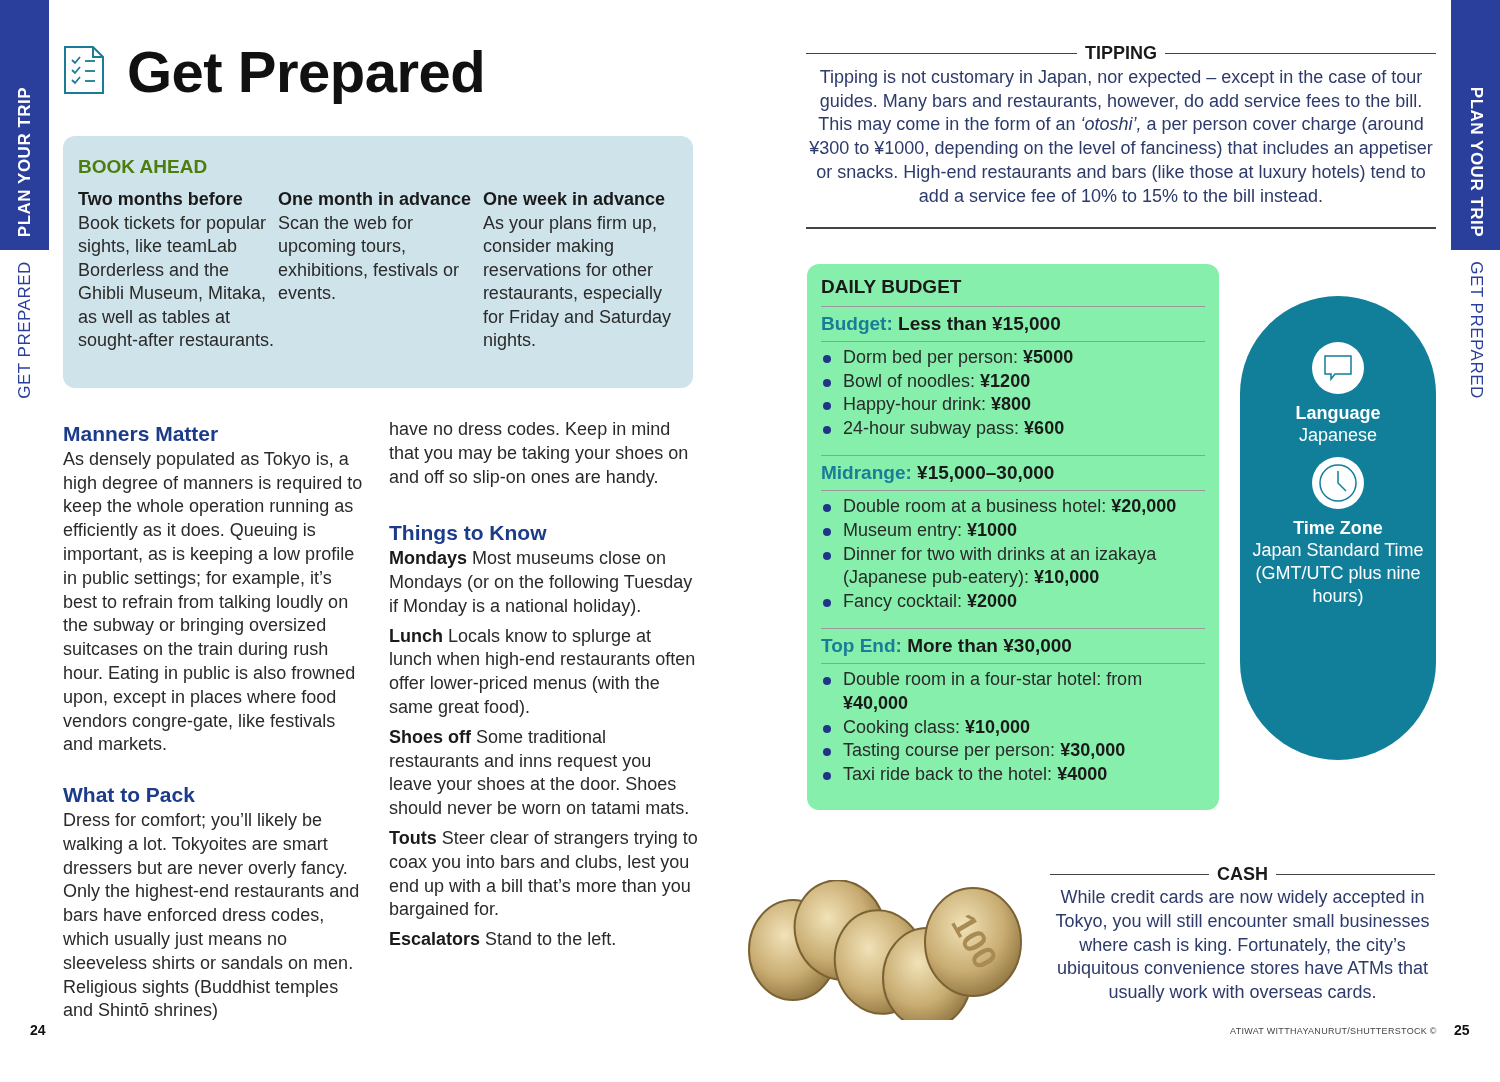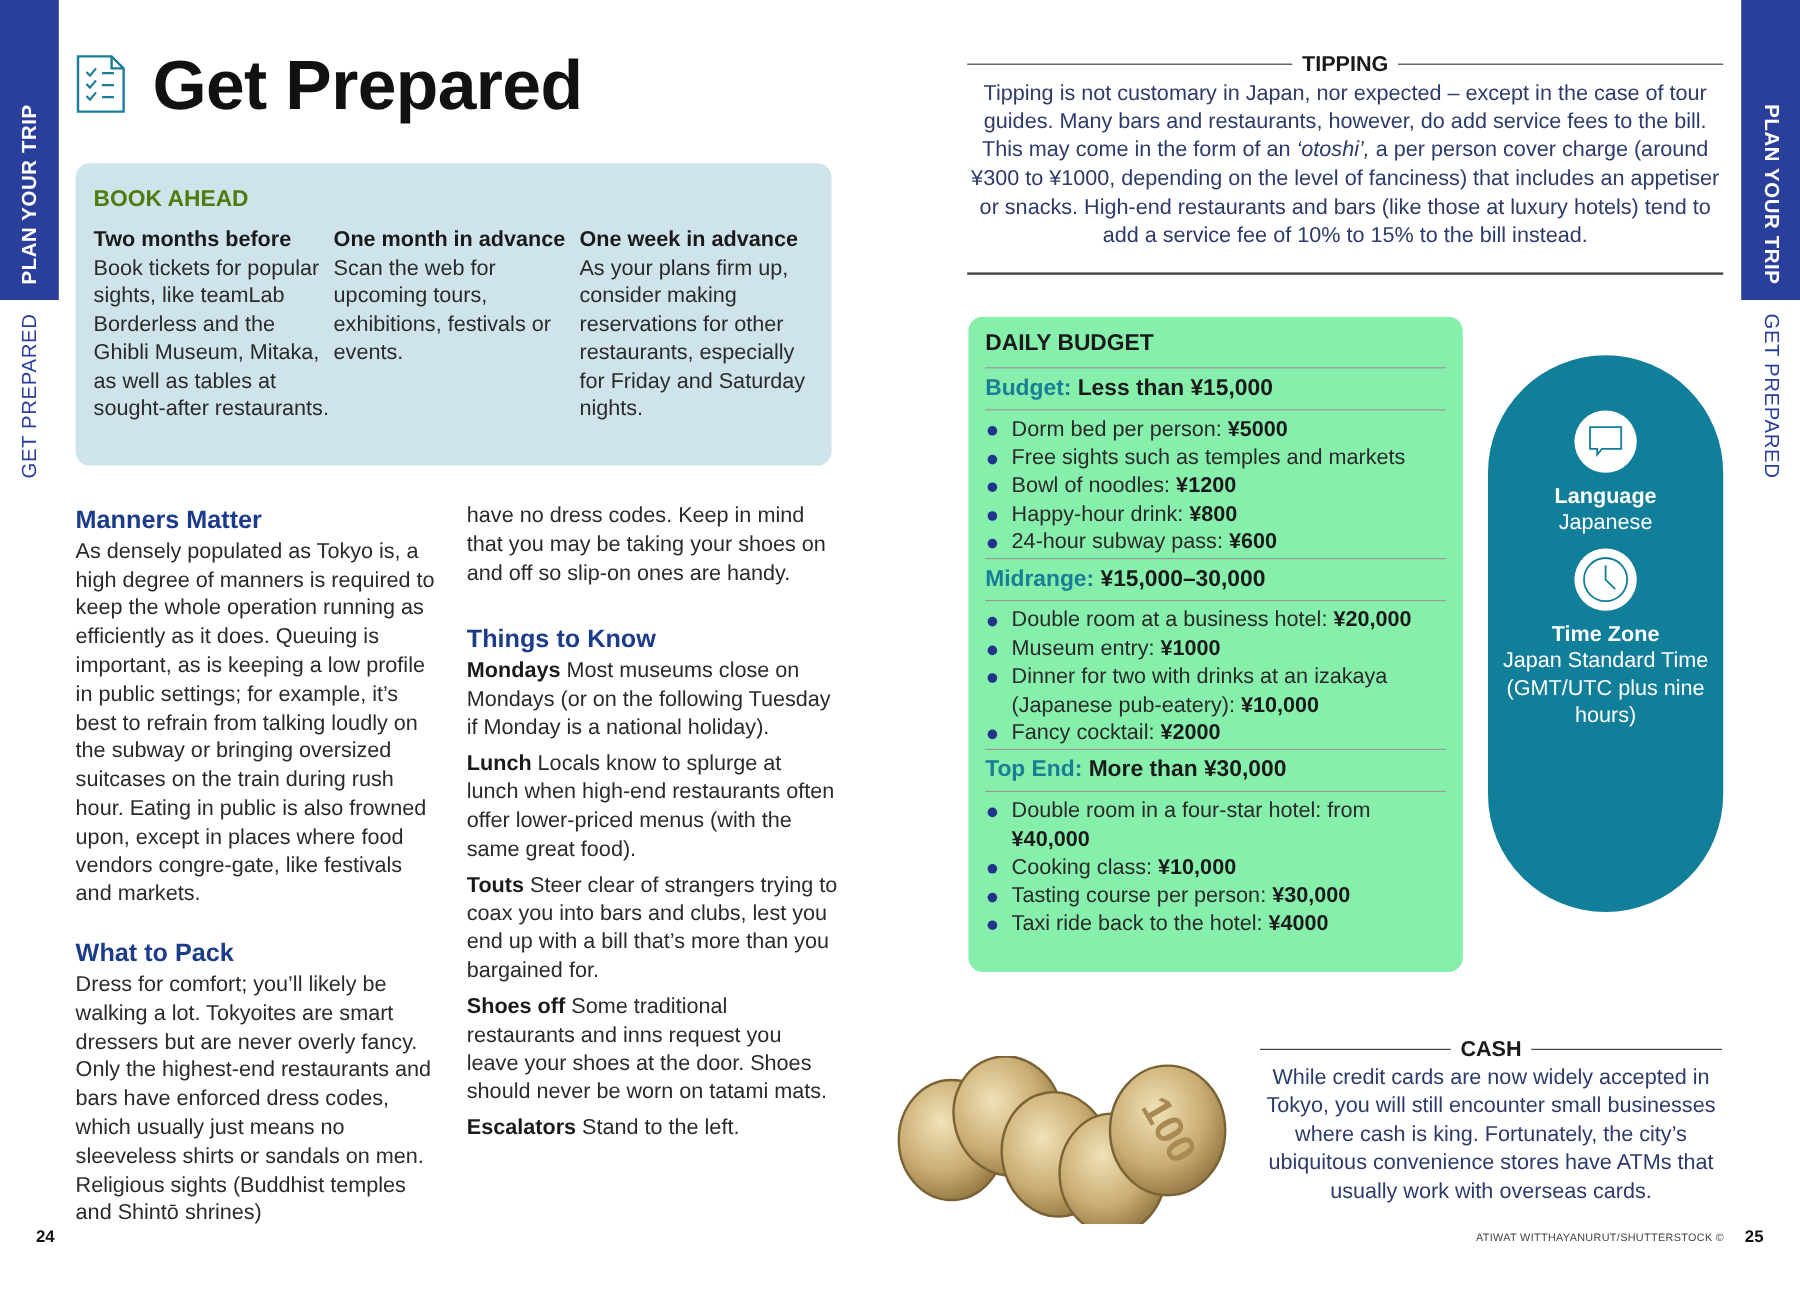--- a/index.html
+++ b/index.html
@@ -52,21 +52,21 @@
     .rule-head .label { padding: 0 8px; font-size: 18px; font-weight: bold; color: #1a1a1a; }
     .tipping-head { left: 806px; top: 43px; width: 630px; }
     .tipping-text { position: absolute; left: 806px; top: 66px; width: 630px; text-align: center; font-size: 18px; line-height: 23.7px; color: #2d3a6a; }
     .tipping-rule { position: absolute; left: 806px; top: 227px; width: 630px; height: 1.5px; background: #444; }
 
     
     .budget { position: absolute; left: 807px; top: 264px; width: 412px; height: 546px; background: #86efac; border-radius: 12px; padding: 12px 14px; }
     .budget .box-title { font-size: 19px; font-weight: bold; color: #1a1a1a; padding-bottom: 8px; border-bottom: 1.5px solid #9a9a9a; }
     .tier { font-size: 19px; font-weight: bold; color: #1a1a1a; padding: 6px 0 6px; border-bottom: 1.5px solid #9a9a9a; }
     .tier .tn { color: #1a7c96; }
-    .tier-block + .tier-block .tier { border-top: 1.5px solid #9a9a9a; margin-top: 1px; }
+    .tier-block + .tier-block .tier { border-top: 1.5px solid #9a9a9a; margin-top: 15px; }
     .blist { list-style: none; padding-top: 4px; }
     .blist li { position: relative; padding-left: 22px; font-size: 18px; line-height: 23.6px; color: #2a2a2a; }
     .blist li::before { content: ""; position: absolute; left: 2px; top: 9px; width: 8px; height: 8px; border-radius: 50%; background: #21348a; }
     .blist li b { font-weight: bold; color: #1a1a1a; }
 
     
     .info-pill { position: absolute; left: 1240px; top: 296px; width: 196px; height: 464px; background: #117e9a; border-radius: 98px; display: flex; flex-direction: column; align-items: center; padding-top: 46px; color: #fff; }
     .info-item { display: flex; flex-direction: column; align-items: center; text-align: center; }
     .info-circle { width: 52px; height: 52px; border-radius: 50%; background: #fff; display: flex; align-items: center; justify-content: center; margin-bottom: 8px; }
     .info-label { font-size: 18px; font-weight: bold; line-height: 22px; }
@@ -137,41 +137,40 @@
   <h2 class="sec-h">What to Pack</h2>
   <p class="para">Dress for comfort; you’ll likely be walking a lot. Tokyoites are smart dressers but are never overly fancy. Only the highest-end restaurants and bars have enforced dress codes, which usually just means no sleeveless shirts or sandals on men. Religious sights (Buddhist temples and Shintō shrines)</p>
 </div>
 
 <div class="col col2 cond">
   <p class="para">have no dress codes. Keep in mind that you may be taking your shoes on and off so slip-on ones are handy.</p>
   <div class="gap"></div>
   <h2 class="sec-h">Things to Know</h2>
   <p class="para"><b>Mondays</b><span> Most museums close on Mondays (or on the following Tuesday if Monday is a national holiday).</span></p>
   <p class="para"><b>Lunch</b><span> Locals know to splurge at lunch when high-end restaurants often offer lower-priced menus (with the same great food).</span></p>
+  <p class="para"><b>Shoes off</b><span> Some traditional restaurants and inns request you leave your shoes at the door. Shoes should never be worn on tatami mats.</span></p>
   <p class="para"><b>Touts</b><span> Steer clear of strangers trying to coax you into bars and clubs, lest you end up with a bill that’s more than you bargained for.</span></p>
-  <p class="para"><b>Shoes off</b><span> Some traditional restaurants and inns request you leave your shoes at the door. Shoes should never be worn on tatami mats.</span></p>
   <p class="para"><b>Escalators</b><span> Stand to the left.</span></p>
 </div>
 
 <div class="rule-head tipping-head cond">
   <span class="line"></span>
   <span class="label">TIPPING</span>
   <span class="line"></span>
 </div>
 <p class="tipping-text cond"><span>Tipping is not customary in Japan, nor expected – except in the case of tour guides. Many bars and restaurants, however, do add service fees to the bill. This may come in the form of an </span><i>‘otoshi’,</i><span> a per person cover charge (around ¥300 to ¥1000, depending on the level of fanciness) that includes an appetiser or snacks. High-end restaurants and bars (like those at luxury hotels) tend to add a service fee of 10% to 15% to the bill instead.</span></p>
 <div class="tipping-rule"></div>
 
 <div class="budget cond">
   <div class="box-title">DAILY BUDGET</div>
 
   <div class="tier-block">
     <div class="tier"><span class="tn">Budget:</span> <span>Less than ¥15,000</span></div>
     <ul class="blist">
       <li><span>Dorm bed per person: </span><b>¥5000</b></li>
-      <li><span>Free sights such as temples and markets</span><b></b></li>
       <li><span>Bowl of noodles: </span><b>¥1200</b></li>
       <li><span>Happy-hour drink: </span><b>¥800</b></li>
       <li><span>24-hour subway pass: </span><b>¥600</b></li>
     </ul>
   </div>
 
   <div class="tier-block">
     <div class="tier"><span class="tn">Midrange:</span> <span>¥15,000–30,000</span></div>
     <ul class="blist">
       <li><span>Double room at a business hotel: </span><b>¥20,000</b></li>

